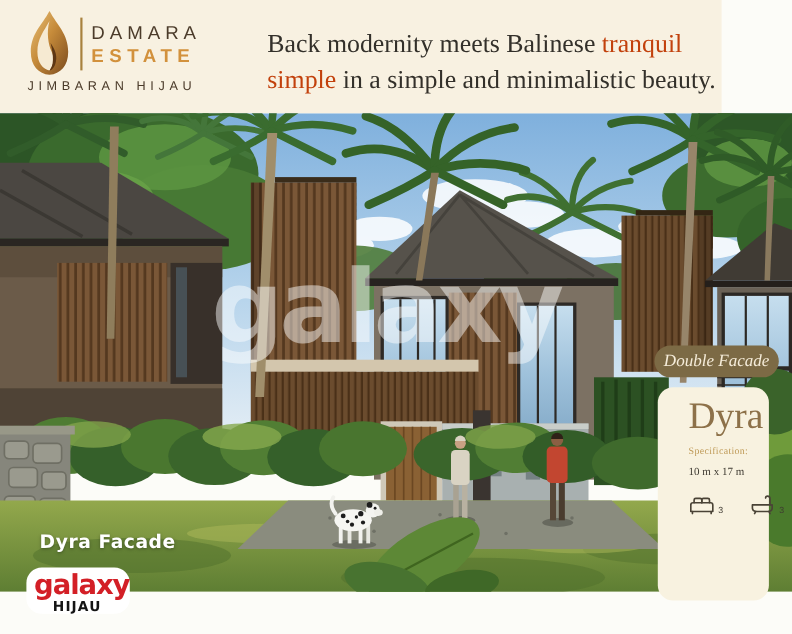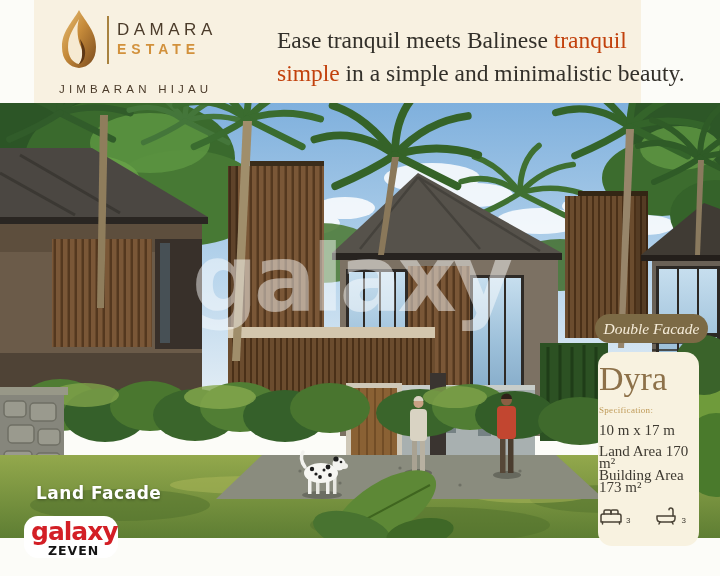--- a/index.html
+++ b/index.html
@@ -1,26 +1,26 @@
 <!DOCTYPE html>
 <html><head>
 <meta charset="utf-8">
 <style>
   html,body{margin:0;padding:0;}
   body{width:720px;height:576px;background:#fcfcf8;font-family:"Liberation Sans",sans-serif;}
   .stage{position:relative;width:720px;height:576px;overflow:hidden;background:#fcfcf8;}
 
   
-  .header{position:absolute;left:0;top:0;width:607px;height:103px;background:#f8f1e1;margin-left:34px;}
+  .header{position:absolute;left:0;top:0;width:656px;height:103px;background:#f8f1e1;}
   .flame{position:absolute;left:26px;top:9px;width:38px;height:60px;}
   .brand-divider{position:absolute;left:73px;top:16px;width:2px;height:48px;background:#a8823f;}
   .brand-name{position:absolute;left:83px;top:21px;line-height:1;}
   .brand-name .l1{font-size:17px;letter-spacing:4.5px;color:#4b3b2a;font-weight:500;}
-  .brand-name .l2{font-size:14px;letter-spacing:5px;color:#d2913c;font-weight:bold;margin-top:4px;}
-  .brand-sub{position:absolute;left:25px;top:83px;font-size:11.5px;letter-spacing:4.2px;color:#4b3b2a;font-weight:500;}
+  .brand-name .l2{font-size:17px;letter-spacing:5px;color:#d2913c;font-weight:bold;margin-top:4px;}
+  .brand-sub{position:absolute;left:25px;top:73px;font-size:11.5px;letter-spacing:4.2px;color:#4b3b2a;font-weight:500;}
   .headline{position:absolute;left:243px;top:24px;width:475px;font-family:"Liberation Serif",serif;
             font-size:23.5px;line-height:33px;color:#33302a;}
   .headline .gold{color:#c2410c;}
 
   
   .photo{position:absolute;left:0;top:103px;width:720px;height:435px;}
   .watermark{position:absolute;left:192px;top:233px;font-family:"DejaVu Sans",sans-serif;
              font-weight:bold;font-size:92px;line-height:94px;letter-spacing:-4px;
              color:rgba(255,255,255,0.47);pointer-events:none;}
   .back-facade{position:absolute;left:36px;top:483px;font-family:"DejaVu Sans",sans-serif;
@@ -33,25 +33,25 @@
   .publisher .gal{position:absolute;left:7px;top:1px;font-family:"DejaVu Sans",sans-serif;
                   font-weight:bold;font-size:25px;letter-spacing:-1px;color:#d31f26;}
   .publisher .zev{position:absolute;left:24px;top:27px;font-family:"DejaVu Sans",sans-serif;
                   font-weight:bold;font-size:12.5px;letter-spacing:1px;color:#141414;}
 
   
   .badge{position:absolute;left:595px;top:314px;width:113px;height:29px;background:#7c6a45;
          border-radius:15px;display:flex;align-items:center;justify-content:center;
          font-family:"Liberation Serif",serif;font-style:italic;font-size:15.5px;color:#f5ecd9;}
   .spec-card{position:absolute;left:598px;top:352px;width:101px;height:194px;background:#f8f2e0;
-             border-radius:14px;box-sizing:border-box;padding:8px 6px 0 1px;}
+             border-radius:14px;box-sizing:border-box;padding:8px 6px 0 28px;}
   .spec-card .title{font-family:"Liberation Serif",serif;font-size:34px;line-height:38px;color:#8d7149;}
   .spec-card .spec-label{margin-top:7px;font-family:"Liberation Serif",serif;font-size:9px;
                          letter-spacing:.3px;color:#bf9a57;}
-  .spec-card .grp{margin-top:9px;font-family:"Liberation Serif",serif;font-size:15px;
+  .spec-card .grp{margin-top:9px;font-family:"Liberation Serif",serif;font-size:10px;
                   line-height:12px;color:#3e3a31;}
   .icon-row{margin-top:13px;display:flex;align-items:flex-end;gap:24px;}
   .icon-item{display:flex;align-items:flex-end;gap:3px;}
   .icon-item .cnt{font-size:8px;color:#3e3a31;line-height:8px;}
 </style>
 </head>
 <body>
 
 <div class="stage">
 
@@ -68,21 +68,21 @@
       <path d="M19,10 C14,19 8,26 8,38 C8,48 13,54 19,55 C23,50 24,44 21,38 C18,32 16,20 19,10 Z" fill="#f6ead2"></path>
       <path d="M20,30 C24,36 27,42 24,50 C22,54 20,55 19,55 C23,50 23,43 20,30 Z" fill="#5e3714"></path>
     </svg>
     <div class="brand-divider"></div>
     <div class="brand-name">
       <div class="l1">DAMARA</div>
       <div class="l2">ESTATE</div>
     </div>
     <div class="brand-sub">JIMBARAN HIJAU</div>
     <div class="headline">
-      <span>Ease tranquil meets Balinese</span><span class="gold"> tranquil</span><br>
+      <span>Back modernity meets Balinese</span><span class="gold"> tranquil</span><br>
       <span class="gold">simple</span><span> in a simple and minimalistic beauty.</span>
     </div>
   </div>
 
   <svg class="photo" viewBox="0 0 720 435" preserveAspectRatio="none">
     <defs>
       <linearGradient id="sky" x1="0" y1="0" x2="0" y2="1">
         <stop offset="0" stop-color="#7fb0dd"></stop>
           <stop offset=".55" stop-color="#b8d5ec"></stop>
           <stop offset="1" stop-color="#e8f0f6"></stop>
@@ -366,37 +366,33 @@
 
     <g>
       <ellipse cx="708" cy="300" rx="42" ry="62" fill="#6f9b3b"></ellipse>
       <ellipse cx="716" cy="352" rx="36" ry="42" fill="#4a7a2c"></ellipse>
       <ellipse cx="704" cy="262" rx="30" ry="30" fill="#3a632a"></ellipse>
     </g>
   </svg>
 
   <div class="watermark">galaxy</div>
 
-  <div class="back-facade">Land Facade</div>
+  <div class="back-facade">Dyra Facade</div>
 
   <div class="publisher">
     <div class="gal">galaxy</div>
-    <div class="zev">ZEVEN</div>
+    <div class="zev">HIJAU</div>
   </div>
 
   <div class="badge">Double Facade</div>
 
   <div class="spec-card">
     <div class="title">Dyra</div>
     <div class="spec-label">Specification:</div>
     <div class="grp">10 m x 17 m</div>
-    <div class="grp">
-      <div>Land Area 170 m²</div>
-      <div>Building Area 173 m²</div>
-    </div>
     <div class="icon-row">
       <div class="icon-item">
         <svg width="24" height="18" viewBox="0 0 24 18">
           <g fill="none" stroke="#4a4336" stroke-width="1.5" stroke-linecap="round" stroke-linejoin="round">
             <path d="M2,15 V9 Q2,7 4,7 H20 Q22,7 22,9 V15 H2 Z"></path>
             <path d="M5,7 V4.5 Q5,3 6.5,3 H10.5 Q12,3 12,4.5 V7"></path>
             <path d="M12,7 V4.5 Q12,3 13.5,3 H17.5 Q19,3 19,4.5 V7"></path>
             <path d="M3.5,15 V17 M20.5,15 V17"></path>
           </g>
         </svg>

